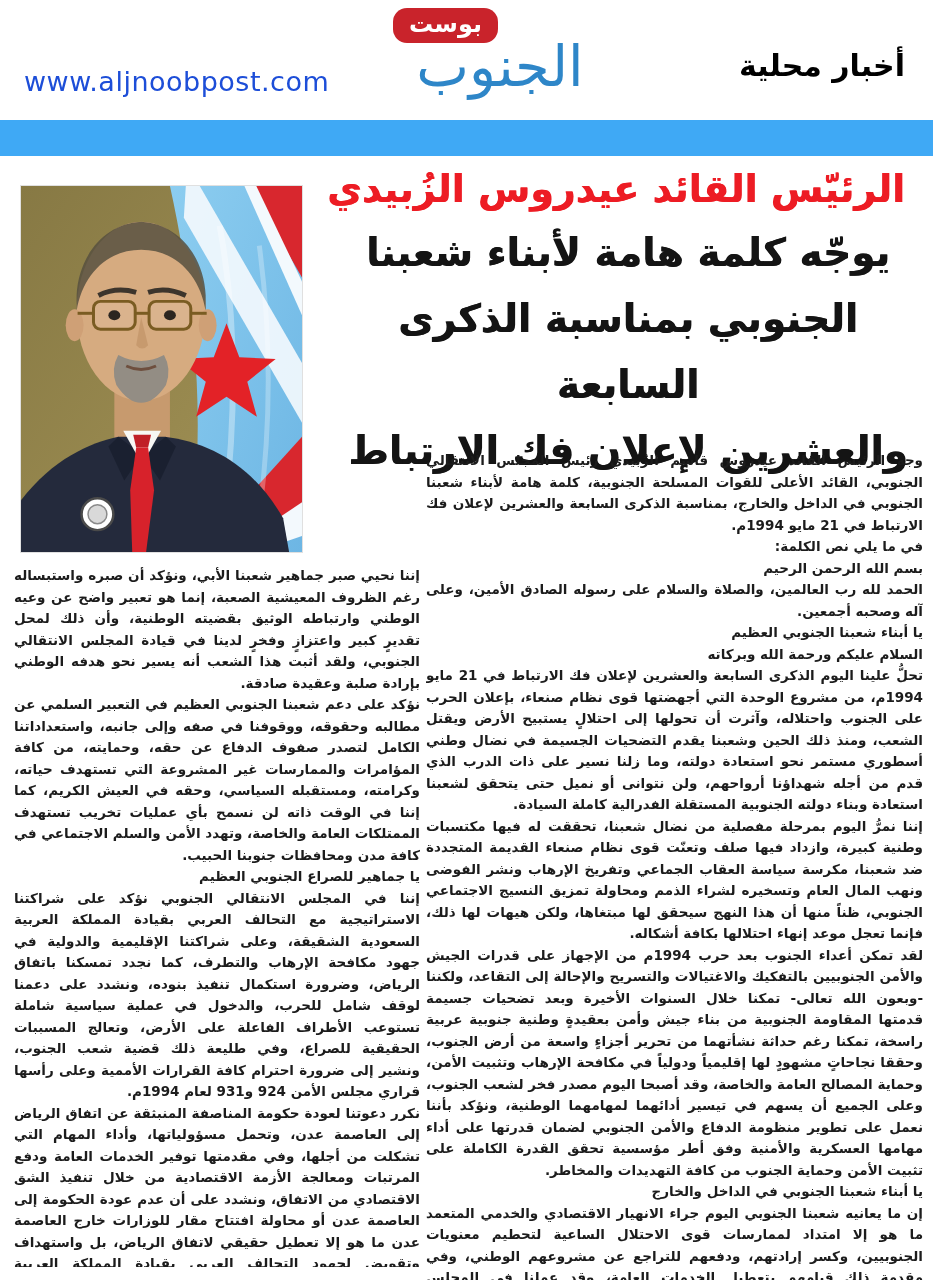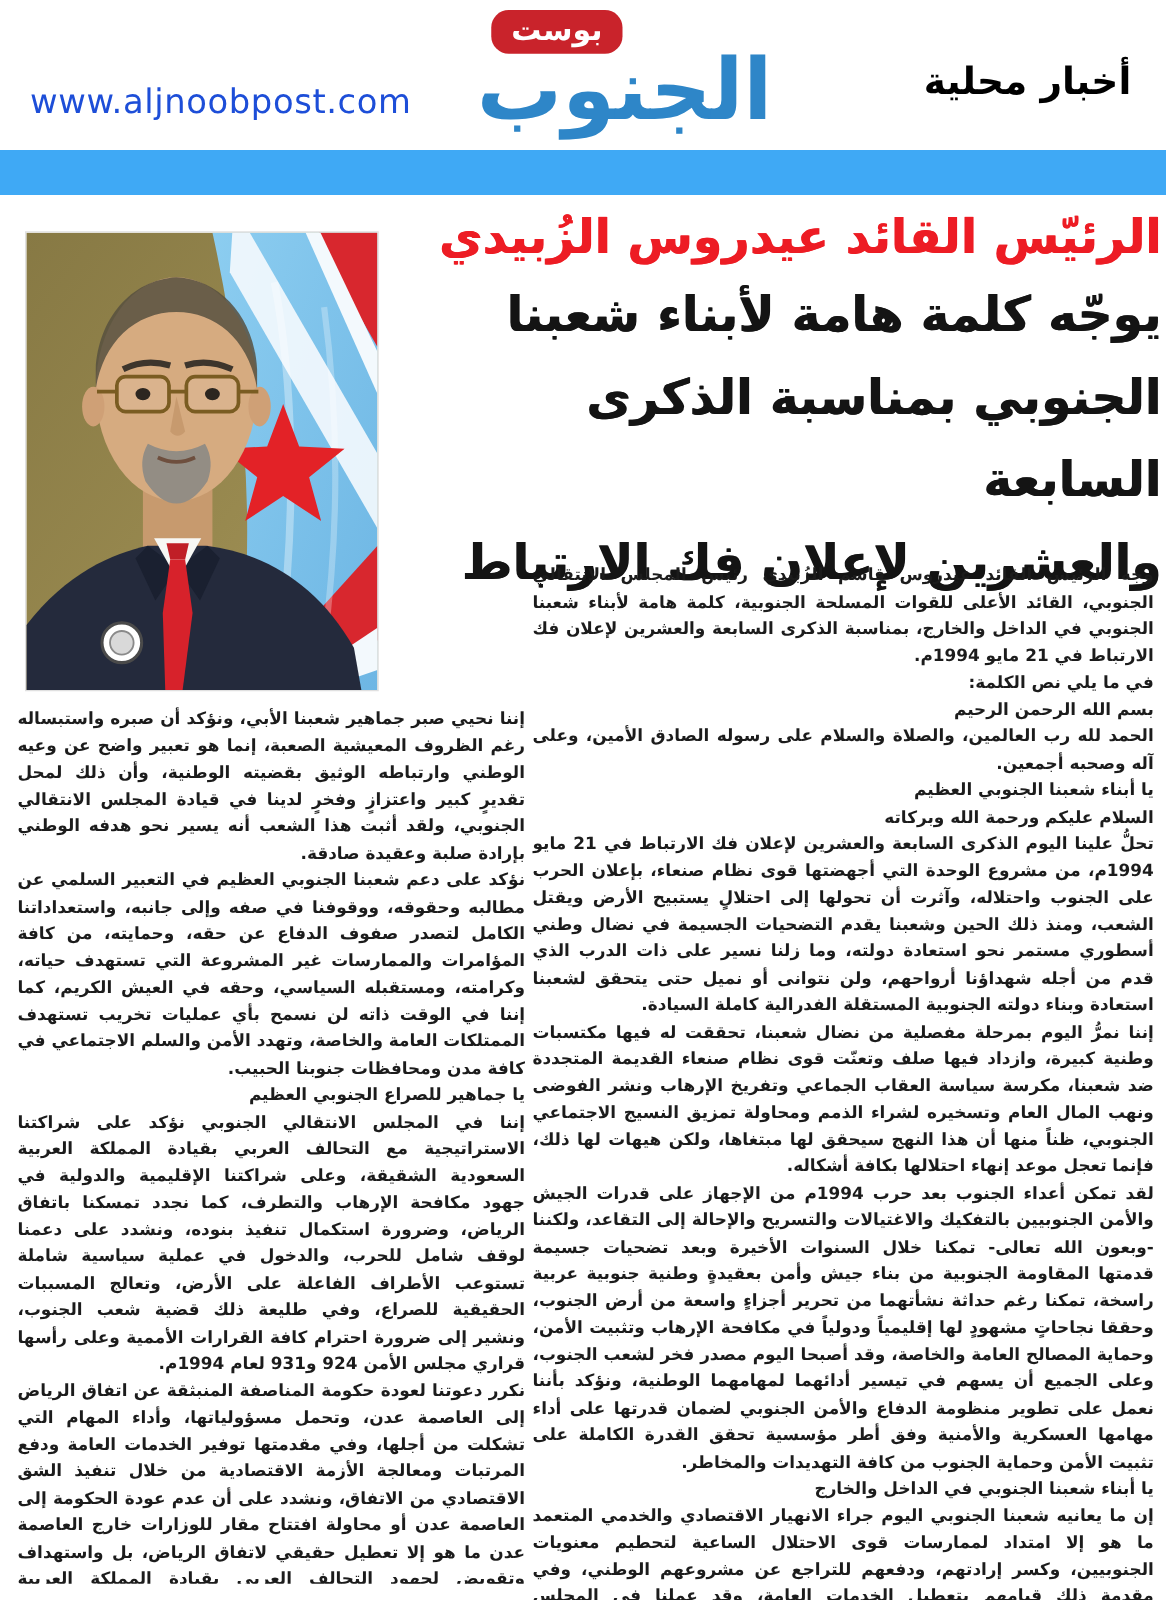--- a/index.html
+++ b/index.html
@@ -13,33 +13,33 @@
     position:absolute;left:24px;top:66px;font-size:27px;color:#1d4ed8;
     letter-spacing:0.5px;font-weight:500;direction:ltr;
   }
   .logo{position:absolute;left:382px;top:8px;width:236px;direction:rtl;}
   .logo-badge{
     display:inline-block;background:#c9232b;color:#ffffff;border-radius:14px;
     padding:3px 16px 6px 16px;font-size:24px;font-weight:bold;line-height:1.1;
     margin-right:120px;
   }
   .logo-word{
-    display:block;color:#2e86c8;font-size:68px;font-weight:bold;line-height:1.0;
-    margin-top:-4px;text-align:right;
+    display:block;color:#2e86c8;font-size:56px;font-weight:normal;line-height:1.0;
+    margin-top:-4px;text-align:center;
   }
   .section-label{
     position:absolute;right:28px;top:48px;font-size:30px;color:#000000;
     font-weight:bold;direction:rtl;
   }
   .blue-bar{
     position:absolute;left:0;top:120px;width:933px;height:36px;background:#3fa9f5;
   }
   
   .headline{
-    position:absolute;left:303px;right:4px;top:158px;text-align:right;direction:rtl;
+    position:absolute;left:303px;right:4px;top:158px;text-align:center;direction:rtl;
   }
   .headline-red{
     display:block;color:#ed1c24;font-size:38px;font-weight:bold;line-height:62px;
     text-shadow:0.6px 0 #ed1c24;
   }
   .headline-black{
     display:block;color:#141414;font-size:39px;font-weight:bold;line-height:66px;
     text-shadow:0.6px 0 #141414;
     margin-left:24px;
   }

